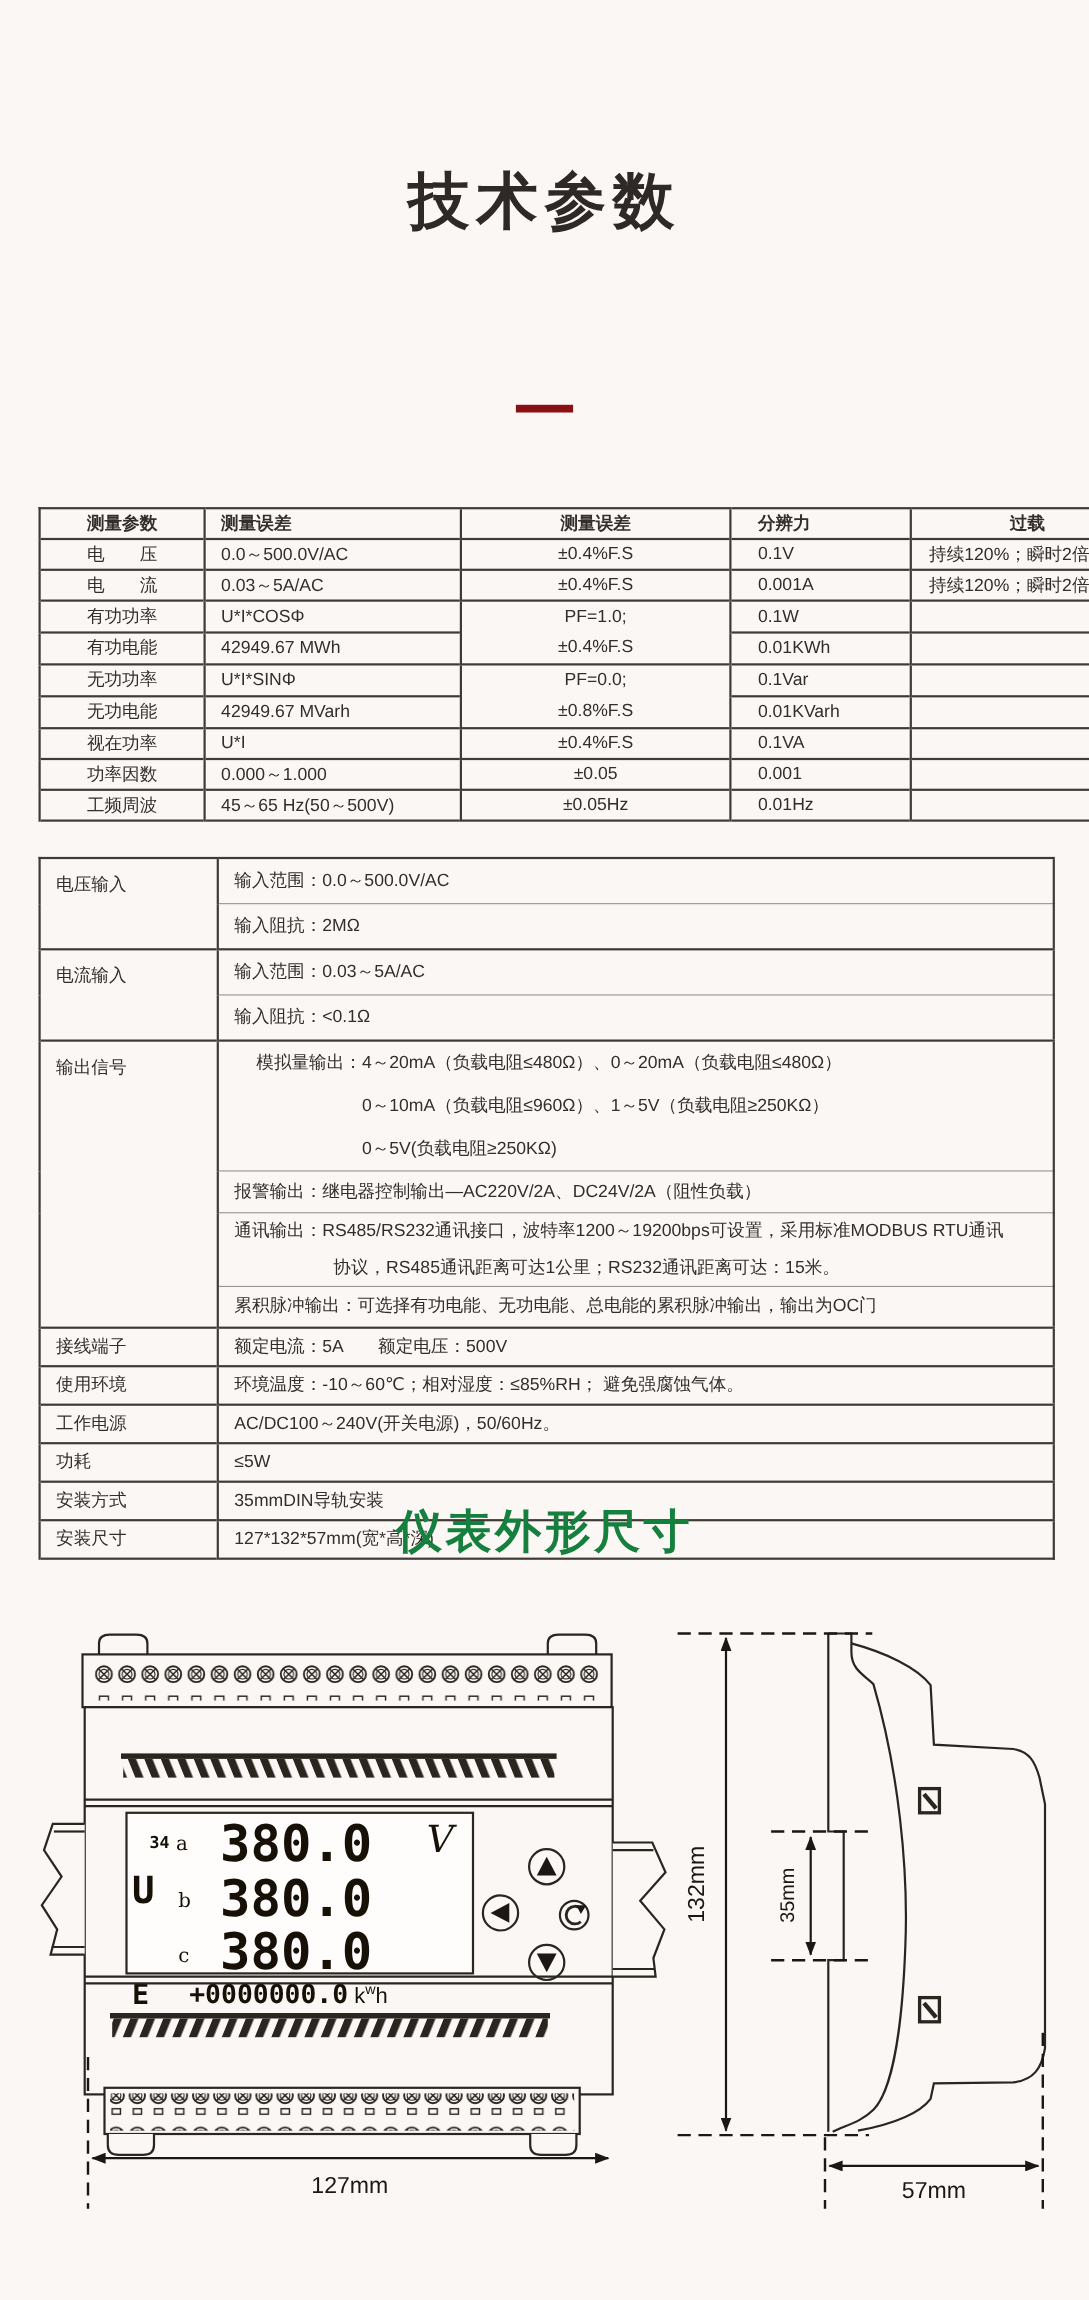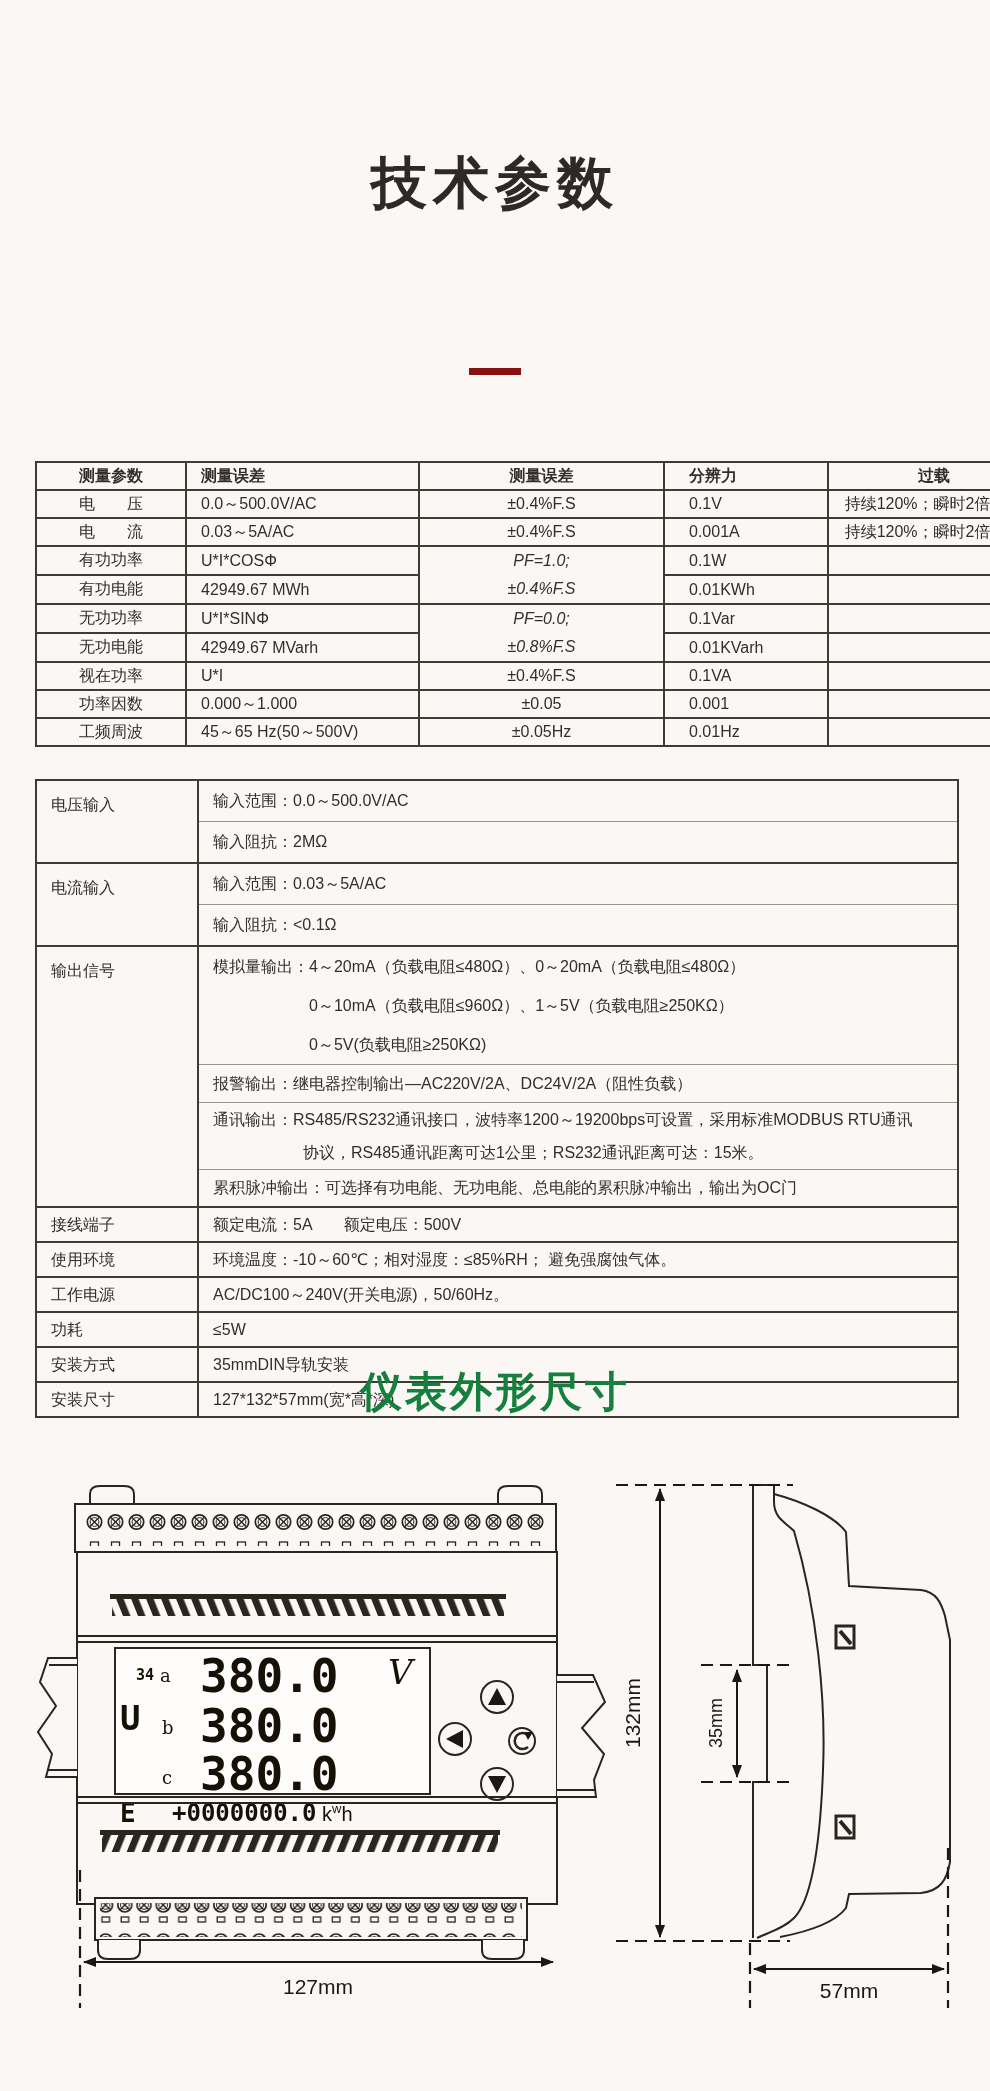--- a/index.html
+++ b/index.html
@@ -42,41 +42,41 @@
     border-top:2px solid var(--bd);
     height:26px;padding:0 4px;font-weight:normal;
     overflow:hidden;white-space:nowrap;
   }
   .t1 th{font-weight:bold;margin-left:48px;}
   .t1 .w0{width:140px;text-align:center;}
   .t1 .w1{width:213px;text-align:left;padding-left:14px;}
   .t1 .w2{width:235px;text-align:center;}
   .t1 .w3{width:134px;text-align:left;padding-left:24px;}
   .t1 .w4{width:202px;text-align:center;}
-  .t1 td.merged{padding:0;vertical-align:middle;font-style:italic;}
+  .t1 td.merged{padding:0;vertical-align:middle;}
   .t1 td.merged div{height:28px;line-height:28px;text-align:center;}
   
   .t2{
     position:absolute;top:779px;left:35px;width:924px;
     font-size:16px;border:2px solid var(--bd);
   }
   .t2 td{
     border-left:2px solid var(--bd);
     border-top:2px solid var(--bd);
     padding:0 0 0 14px;vertical-align:middle;
     overflow:hidden;
   }
   .t2 td.label{width:146px;}
   .t2 td.label.top{vertical-align:top;padding-top:8px;line-height:32px;}
   .t2 td.sub{border-top:1px solid var(--bd-light);}
   .t2 .h40{height:40px;line-height:40px;}
   .t2 .h37{height:37px;line-height:37px;}
   .t2 .h36{height:36px;line-height:36px;}
   .t2 .h33{height:33px;line-height:33px;}
-  .t2 .analog div{height:39px;line-height:39px;white-space:nowrap;}
+  .t2 .analog div{height:39px;line-height:39px;white-space:nowrap;margin-left:20px;}
   .t2 .analog div.indent{padding-left:96px;}
   .t2 .comm div{height:33px;line-height:33px;white-space:nowrap;}
   .t2 .comm div.indent{padding-left:90px;}
   
   .drawing{position:absolute;top:1460px;left:0;}
   .dim-label{font-family:"Liberation Sans",sans-serif;font-size:21px;fill:#1c1714;}
   .dim-label-sm{font-family:"Liberation Sans",sans-serif;font-size:18px;fill:#1c1714;}
   .lcd-digit{font-family:"DejaVu Sans Mono","Liberation Mono",monospace;font-weight:bold;fill:#161007;}
   .lcd-letter{font-family:"DejaVu Serif","Liberation Serif",serif;fill:#161007;}
   .outline{fill:none;stroke:#2b2520;stroke-width:2;}

